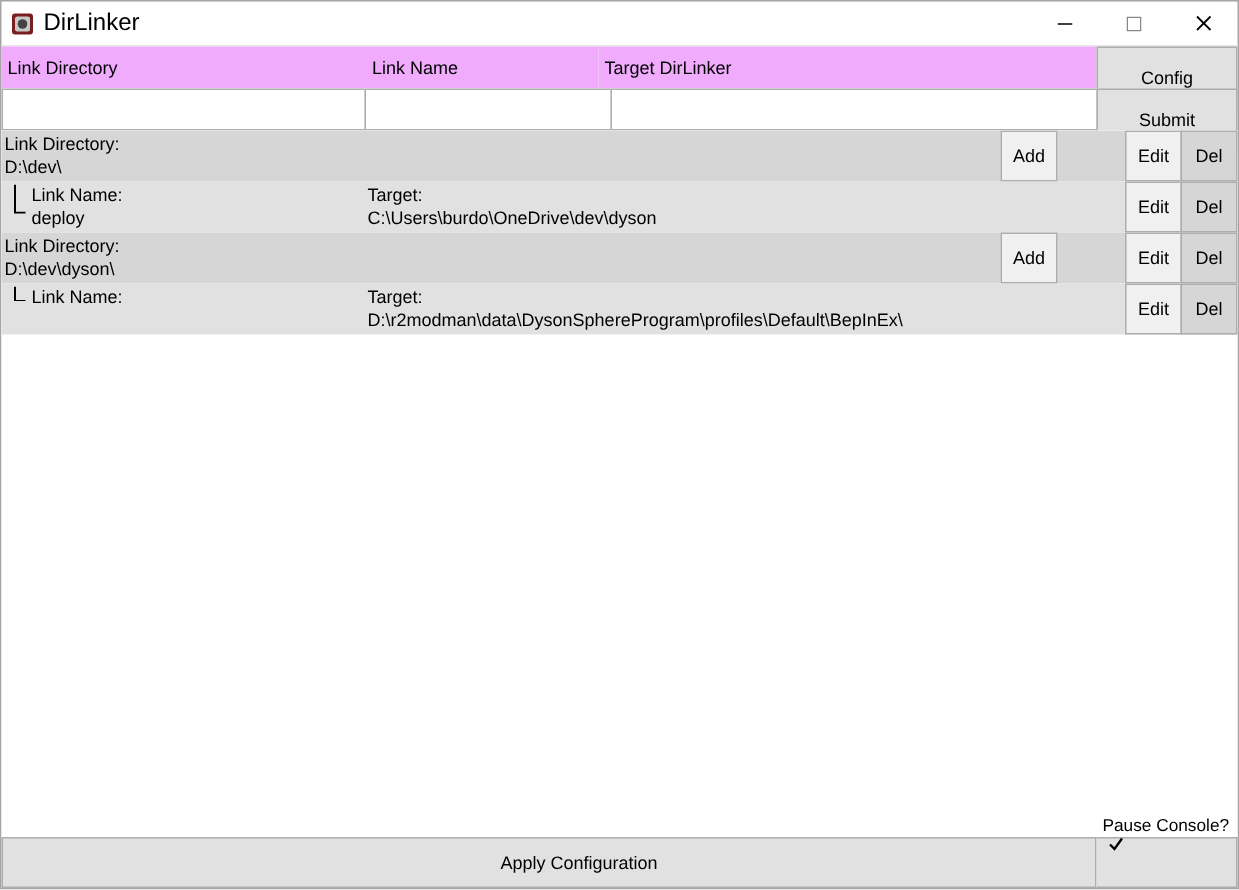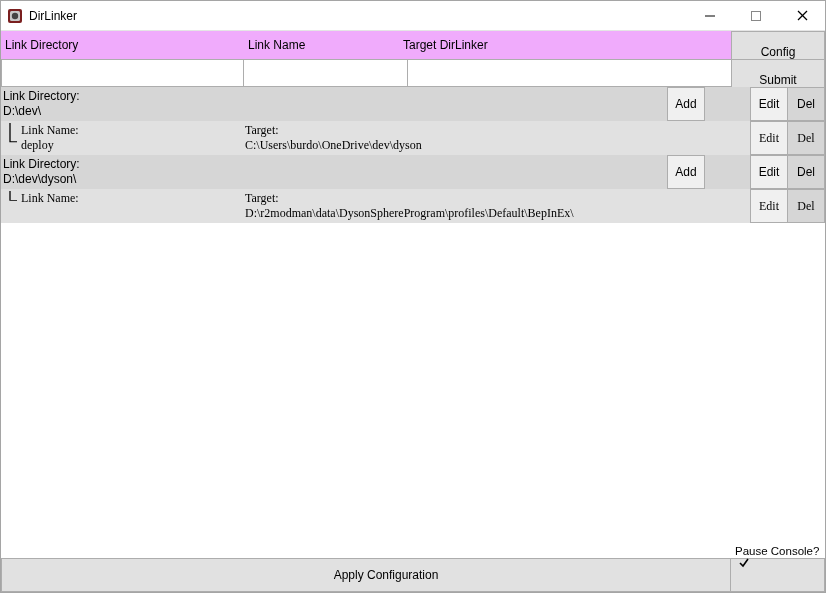--- a/index.html
+++ b/index.html
@@ -21,21 +21,21 @@
   .titlebar {
     height: 30px;
     display: flex; align-items: center;
     padding-left: 6px;
     border-bottom: 1px solid #e5e5e5;
   }
   .titlebar .icon {
     width: 16px; height: 16px;
     margin-right: 6px;
   }
-  .titlebar .title { font-size: 12px; }
+  .titlebar .title { font-size: 16px; }
   .titlebar .spacer { flex: 1; }
   .winbtn {
     width: 46px; height: 30px;
     display: flex; align-items: center; justify-content: center;
     font-family: "Segoe UI Symbol", sans-serif;
   }
   .winbtn svg { display:block; }
   
   .header-row {
     height: 28px;
@@ -81,21 +81,21 @@
     overflow: hidden;
     background:#fff;
     display:flex; flex-direction:column;
   }
   .row {
     min-height: 32px;
     display:flex;
     align-items:stretch;
   }
   .group-row { background:#d6d6d6; }
-  .item-row  { background:#e1e1e1;font-family:Liberation Serif, serif; }
+  .item-row  { background:#e1e1e1; }
   .row .content {
     flex: 1 1 auto;
     display:flex;
     align-items:flex-start;
     padding: 2px 0 2px 2px;
     font-size:12px;
     line-height: 15px;
   }
   .content .col {
     display:flex; flex-direction:column;

